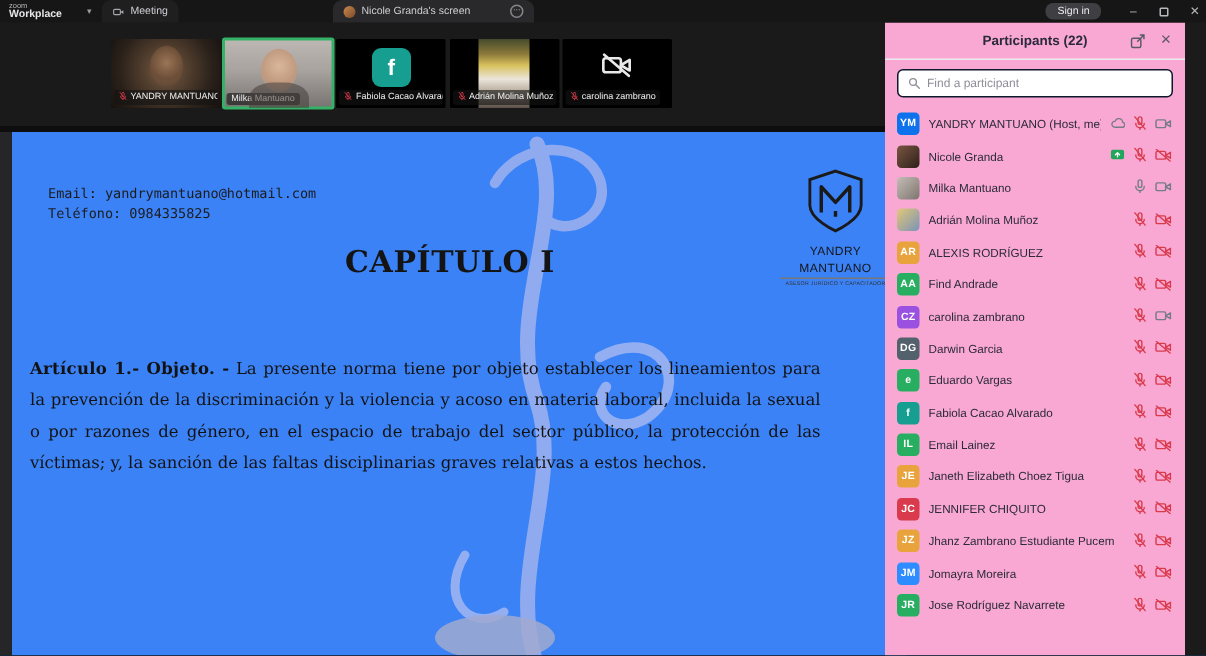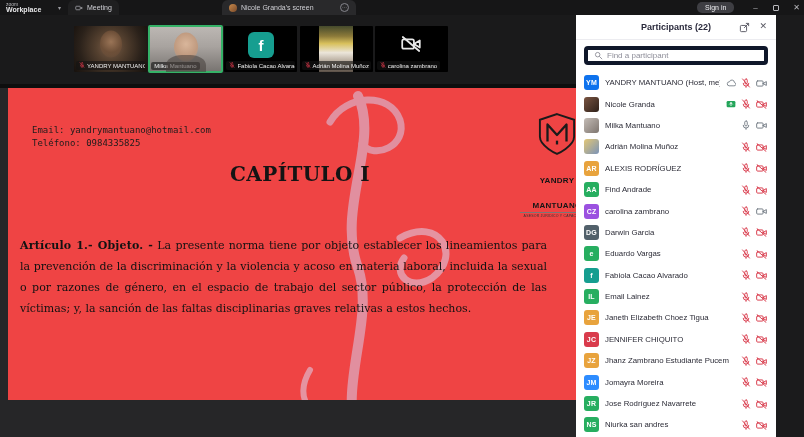--- a/index.html
+++ b/index.html
@@ -34,38 +34,38 @@
   .tile.v-light::after { content:""; position:absolute; left:50%; top:62%; width:40px; height:26px; transform:translateX(-50%); border-radius:40% 40% 0 0; background:rgba(70,62,58,0.55); }
   .tile-band { position:absolute; left:26%; top:0; width:47%; height:100%; background:linear-gradient(180deg,#454a2c 0%,#8c7a3a 22%,#d8c05c 38%,#ebe5da 58%,#a79a8b 82%,#5c5148 100%); }
   .tile-avatar { position:absolute; left:50%; top:42%; transform:translate(-50%,-50%); width:26px; height:26px; border-radius:6px; color:#fff; font-size:15px; font-weight:bold; display:flex; align-items:center; justify-content:center; }
   .tile-camoff { position:absolute; left:50%; top:44%; transform:translate(-50%,-50%); }
   .tile-label { position:absolute; left:2px; bottom:2px; max-width:69px; display:flex; align-items:center; gap:2px; background:rgba(20,20,20,0.62); border-radius:2px; padding:1px 3px; font-size:6px; color:#efefef; white-space:nowrap; overflow:hidden; }
   .tile-label svg { flex:0 0 auto; }
 
   
   .share-area { position:absolute; left:0; top:84px; width:604px; height:353px; background:#262628; }
   .share-area::before { content:""; position:absolute; left:0; top:0; width:100%; height:4px; background:#0e0e0e; }
-  .doc { position:absolute; left:8px; top:4px; width:596px; height:312px; background:#ef4444; overflow:hidden; }
+  .doc { position:absolute; left:8px; top:4px; width:596px; height:349px; background:#3b82f6; overflow:hidden; }
   .doc-contact { position:absolute; left:24px; top:36px; font-family:"DejaVu Sans Mono", monospace; font-size:9px; line-height:13px; color:#1c1c1c; white-space:pre; }
   .doc-logo { position:absolute; left:512px; top:24px; width:74px; text-align:center; color:#151515; }
-  .doc-logo .lname { font-size:8px; font-weight:bold; letter-spacing:0.3px; line-height:9px; margin-top:16px; }
+  .doc-logo .lname { font-size:8px; font-weight:normal; letter-spacing:0.3px; line-height:9px; margin-top:2px; }
   .doc-logo .ltag { font-size:3.5px; letter-spacing:0.2px; color:#333; margin-top:1.5px; border-top:0.5px solid #777; padding-top:1px; }
   .doc-title { position:absolute; left:0; width:584px; text-align:center; font-family:"DejaVu Serif","Liberation Serif",serif; font-weight:bold; font-size:20px; color:#141414; letter-spacing:0.4px; }
   .doc-title.t1 { top:74px; } .doc-title.t2 { top:101px; }
   .doc-para { position:absolute; left:12px; top:147px; width:527px; font-family:"DejaVu Serif","Liberation Serif",serif; font-size:11px; line-height:21px; text-align:justify; color:#121212; }
   .doc-para b { letter-spacing:0.2px; }
   .watermark { position:absolute; left:280px; top:0; opacity:0.55; pointer-events:none; }
 
   
-  .panel { position:absolute; left:576px; top:15px; width:200px; height:422px; background:#ffffff; z-index:20; }
+  .panel { position:absolute; left:590px; top:15px; width:200px; height:422px; background:#f9a8d4; z-index:20; }
   .panel-header { position:relative; height:25px; border-bottom:1px solid #ececf0; }
   .panel-title { position:absolute; left:0; width:100%; text-align:center; line-height:25px; font-size:9px; font-weight:bold; color:#2a2a3c; }
   .ph-popout { position:absolute; right:26px; top:7px; cursor:pointer; }
   .ph-close { position:absolute; right:9px; top:6px; font-size:9px; color:#5a5a64; cursor:pointer; }
-  .search-wrap { position:absolute; left:8px; right:8px; top:31px; height:19px; border:4px solid #0f172a; border-radius:4px; display:flex; align-items:center; gap:4px; padding:0 6px; background:#fff; }
+  .search-wrap { position:absolute; left:8px; right:8px; top:31px; height:19px; border:1px solid #0f172a; border-radius:4px; display:flex; align-items:center; gap:4px; padding:0 6px; background:#fff; }
   .search-wrap input { border:none; outline:none; flex:1; font-size:8px; color:#333; background:transparent; font-family:"Liberation Sans",sans-serif; }
   .search-wrap input::placeholder { color:#8e8e99; }
   .plist { position:absolute; left:0; top:57px; width:200px; }
   .prow { height:21.4px; display:flex; align-items:center; gap:6px; padding:0 9px 0 8px; cursor:pointer; }
   .pavatar { flex:0 0 auto; width:15px; height:15px; border-radius:3px; color:#fff; font-size:7px; font-weight:bold; display:flex; align-items:center; justify-content:center; letter-spacing:0.2px; }
   .pavatar.photo-nicole { background:linear-gradient(135deg,#7a5542,#2e2019); }
   .pavatar.photo-milka  { background:linear-gradient(135deg,#c4bcb6,#7e756f); }
   .pavatar.photo-adrian { background:linear-gradient(135deg,#e3c776,#7a93b8); }
   .pname { flex:1; font-size:7.8px; color:#2b2b36; white-space:nowrap; overflow:hidden; }
   .picons { display:flex; align-items:center; gap:5px; flex:0 0 auto; }
@@ -471,33 +471,16 @@
                 <path d="M8 13v2"></path>
                 <path d="M2.5 1.5l11 13"></path>
               </svg></span>
             <span><svg width="11" height="9.02" viewBox="0 0 17 14" fill="none" stroke="#D93B4C" stroke-width="1.5" stroke-linejoin="round" stroke-linecap="round">
                 <rect x="1" y="3" width="10" height="8" rx="1.5"></rect>
                 <path d="M11 7l5-3v6l-5-3z"></path>
                 <path d="M1.5 1l14 12"></path>
               </svg></span>
           </div>
         </div>
-        <div class="prow">
-          <div class="pavatar" style="background:#27AE60">NS</div>
-          <div class="pname">Niurka san andres</div>
-          <div class="picons">
-            <span><svg width="10" height="10" viewBox="0 0 16 16" fill="none" stroke="#D93B4C" stroke-width="1.5" stroke-linecap="round">
-                <rect x="6" y="1.5" width="4" height="8" rx="2"></rect>
-                <path d="M3.5 8.5a4.5 4.5 0 0 0 9 0"></path>
-                <path d="M8 13v2"></path>
-                <path d="M2.5 1.5l11 13"></path>
-              </svg></span>
-            <span><svg width="11" height="9.02" viewBox="0 0 17 14" fill="none" stroke="#D93B4C" stroke-width="1.5" stroke-linejoin="round" stroke-linecap="round">
-                <rect x="1" y="3" width="10" height="8" rx="1.5"></rect>
-                <path d="M11 7l5-3v6l-5-3z"></path>
-                <path d="M1.5 1l14 12"></path>
-              </svg></span>
-          </div>
-        </div>
       </div>
   </div>
 
 </div>
 
 </body></html>

